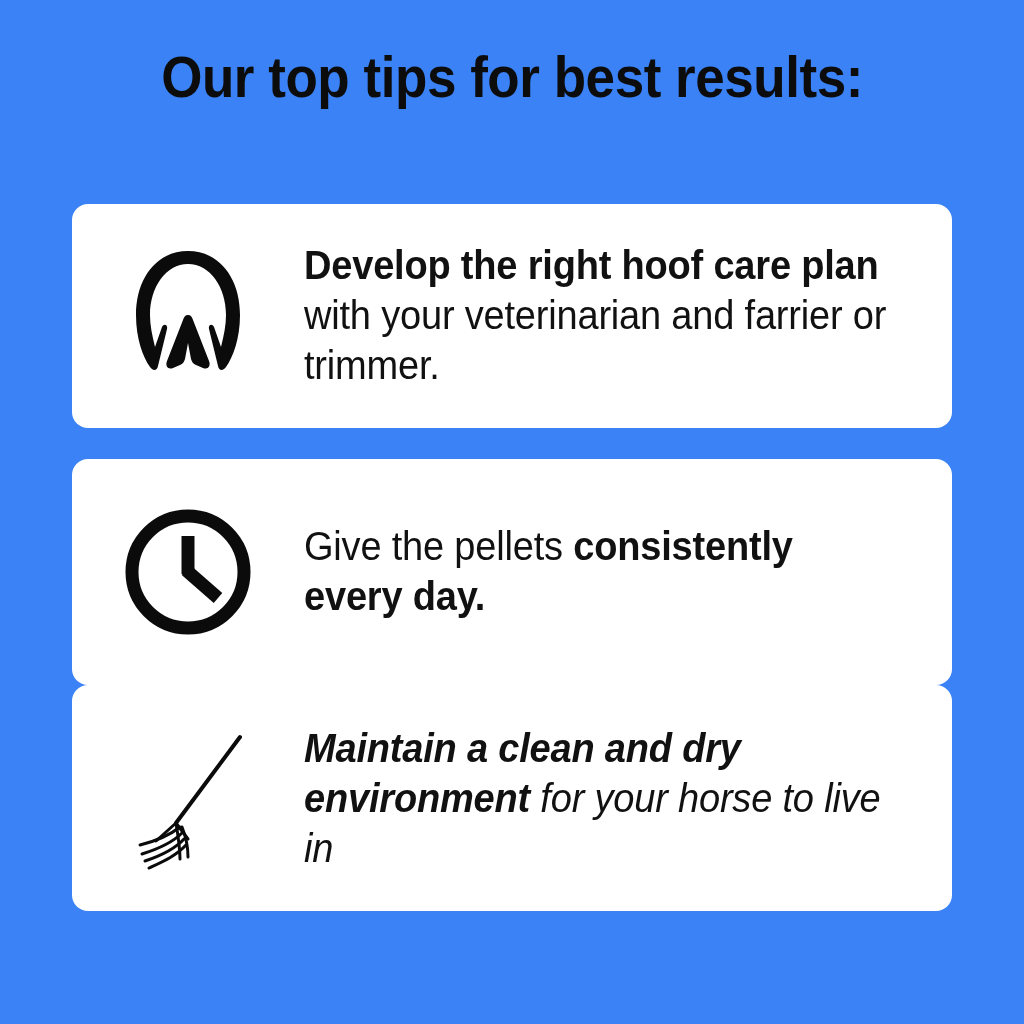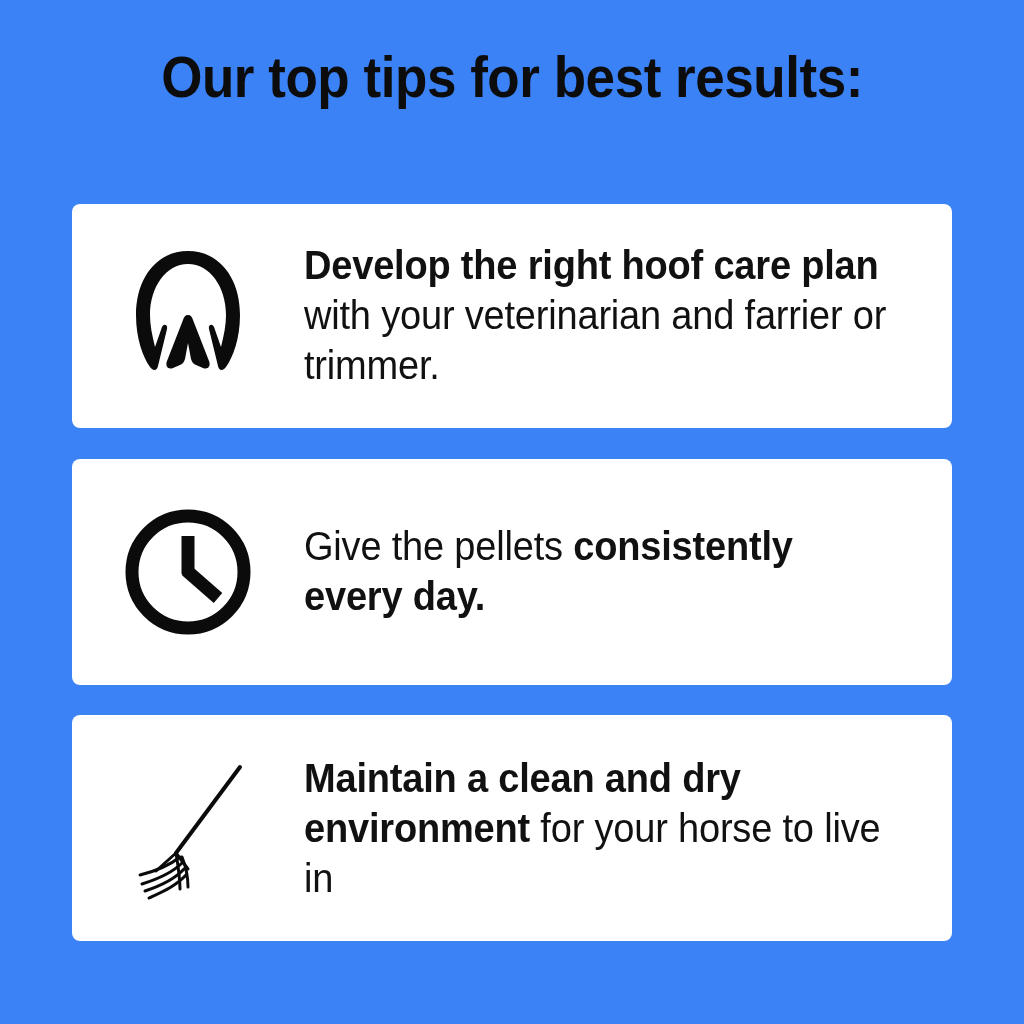--- a/index.html
+++ b/index.html
@@ -45,29 +45,29 @@
     position:absolute;
     left:72px;
     top:204px;
     width:880px;
   }
 
   .card {
     position:relative;
     width:880px;
     background:#ffffff;
-    border-radius:8px;
+    border-radius:16px;
     display:flex;
     align-items:center;
     overflow:hidden;
   }
 
   .card-1 { height:224px; margin-bottom:31px; }
-  .card-2 { height:226px; margin-bottom:30px; }
-  .card-3 { height:226px; }
+  .card-2 { height:226px; }
+  .card-3 { height:226px;font-style:italic; }
 
   .card-icon {
     flex:0 0 232px;
     height:100%;
     display:flex;
     align-items:center;
     justify-content:center;
   }
 
   .card-1 .card-icon { padding-bottom:6px; }

